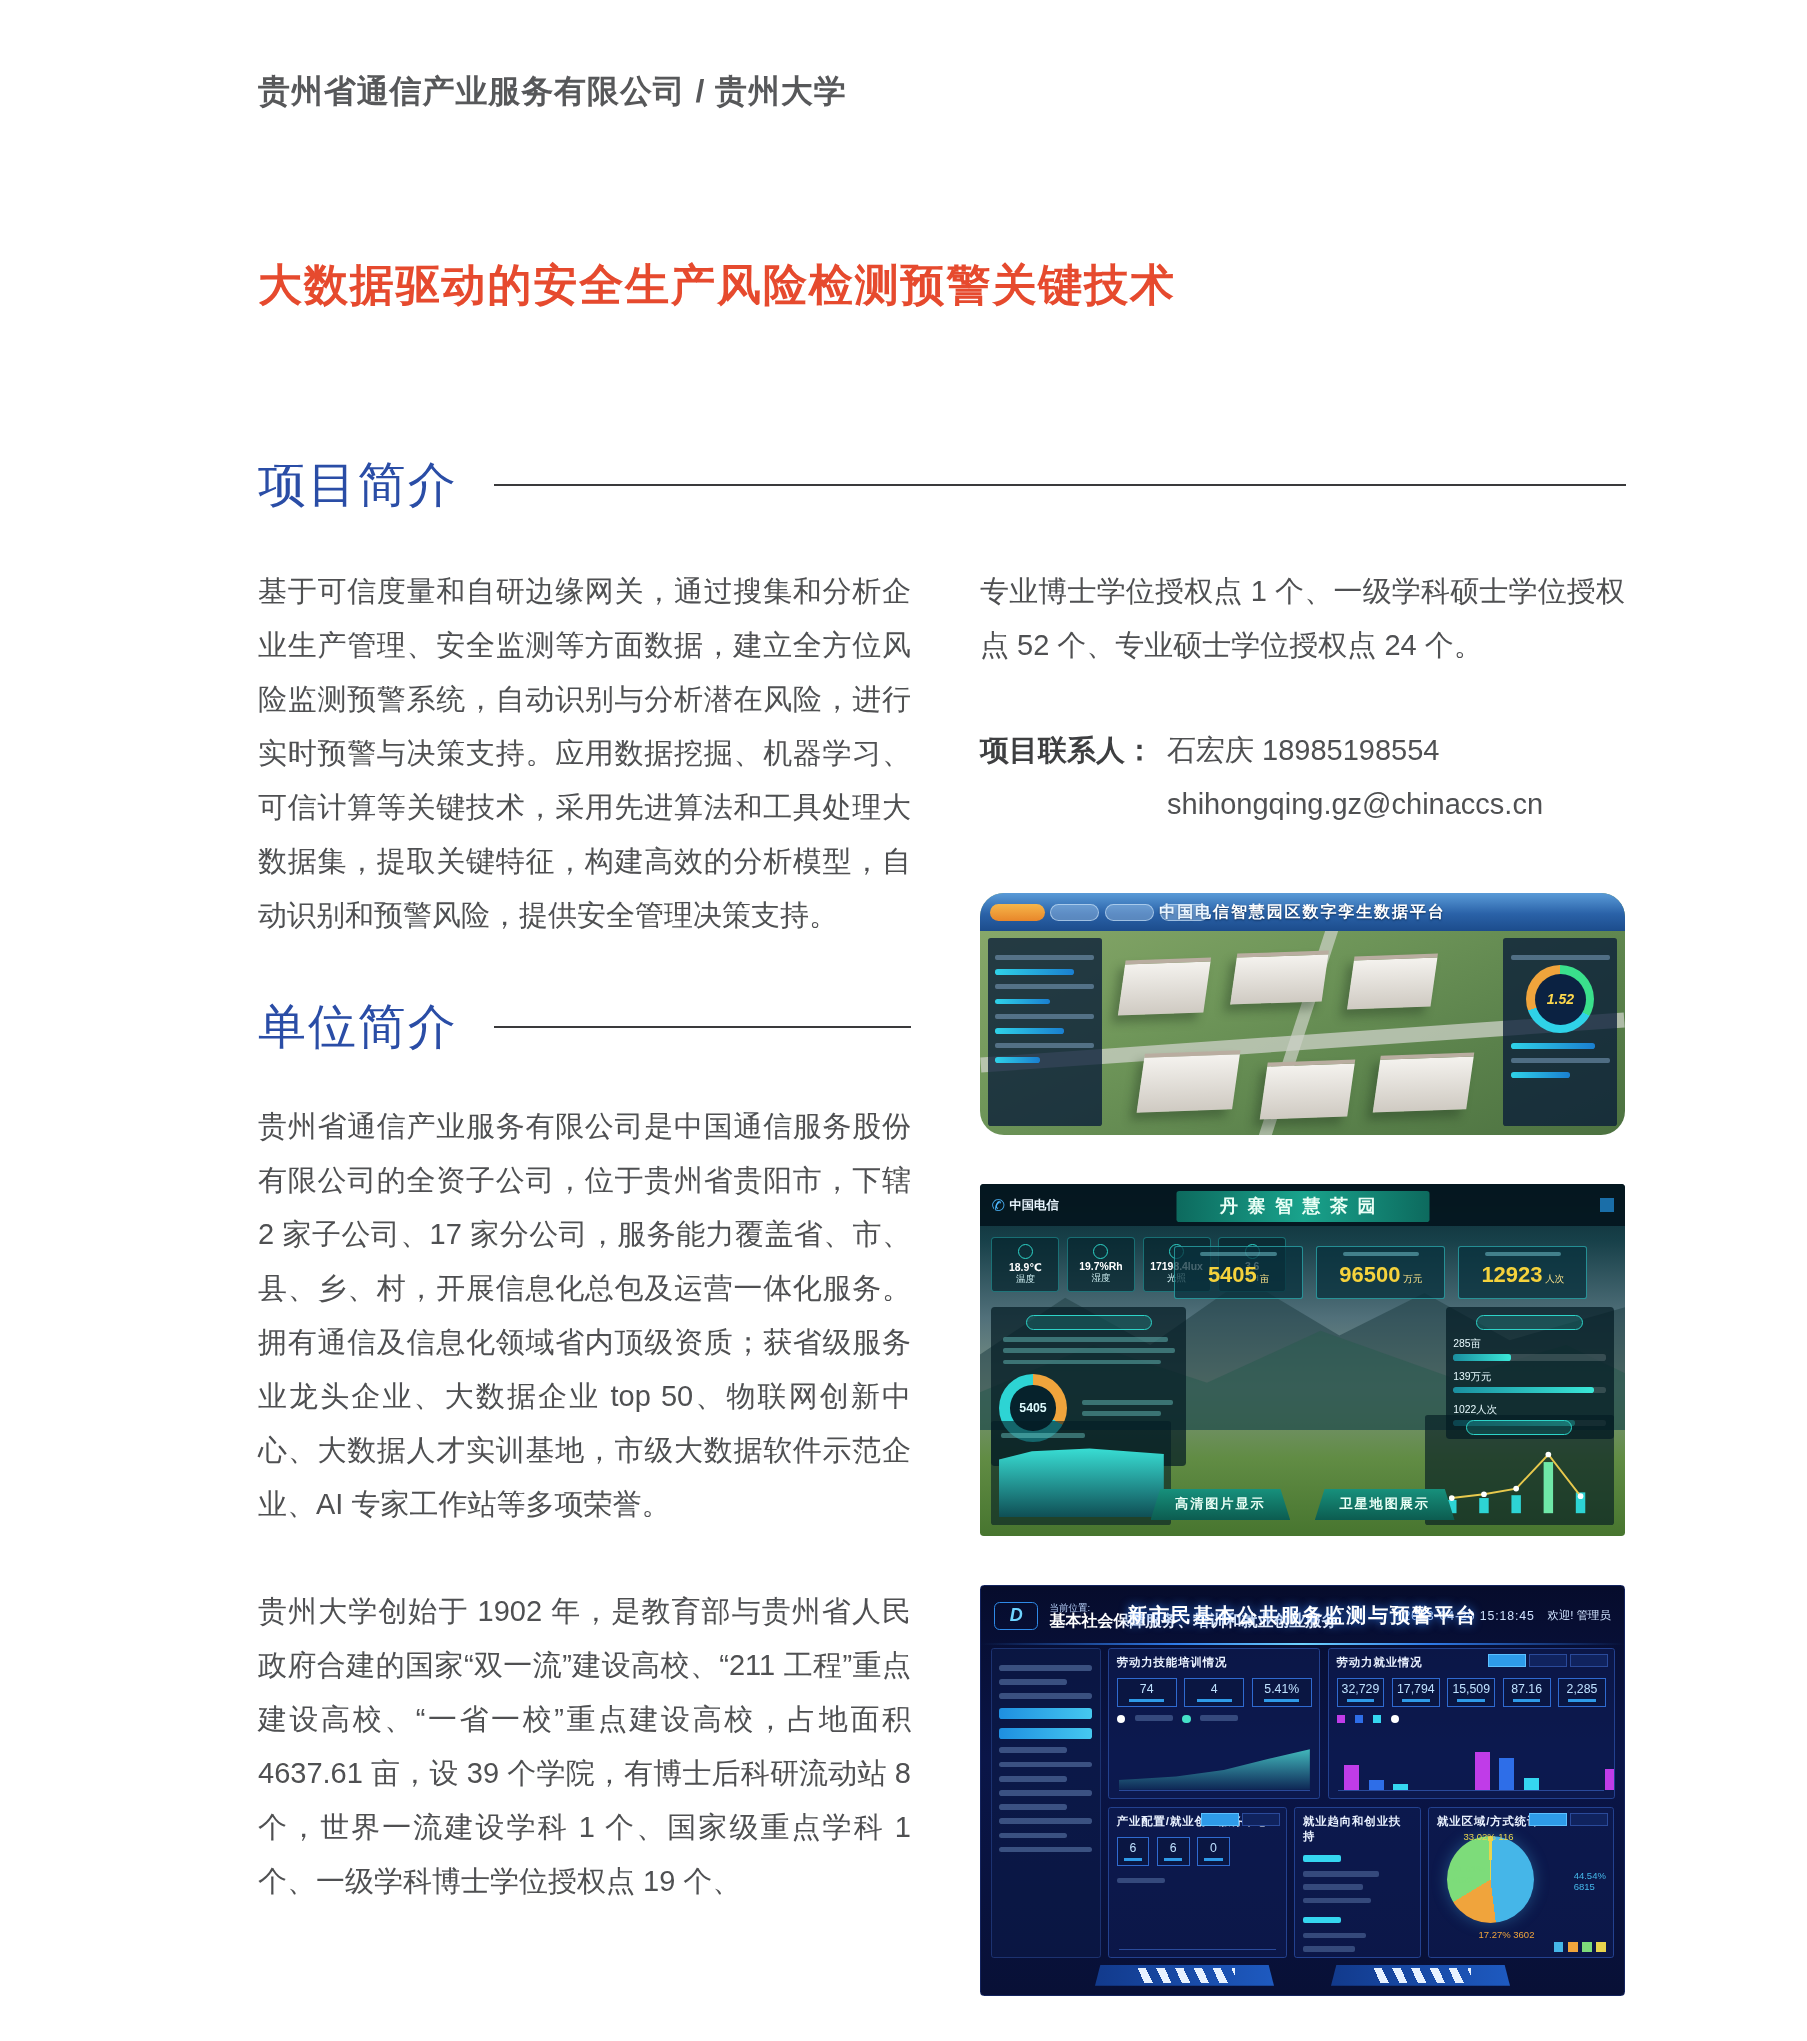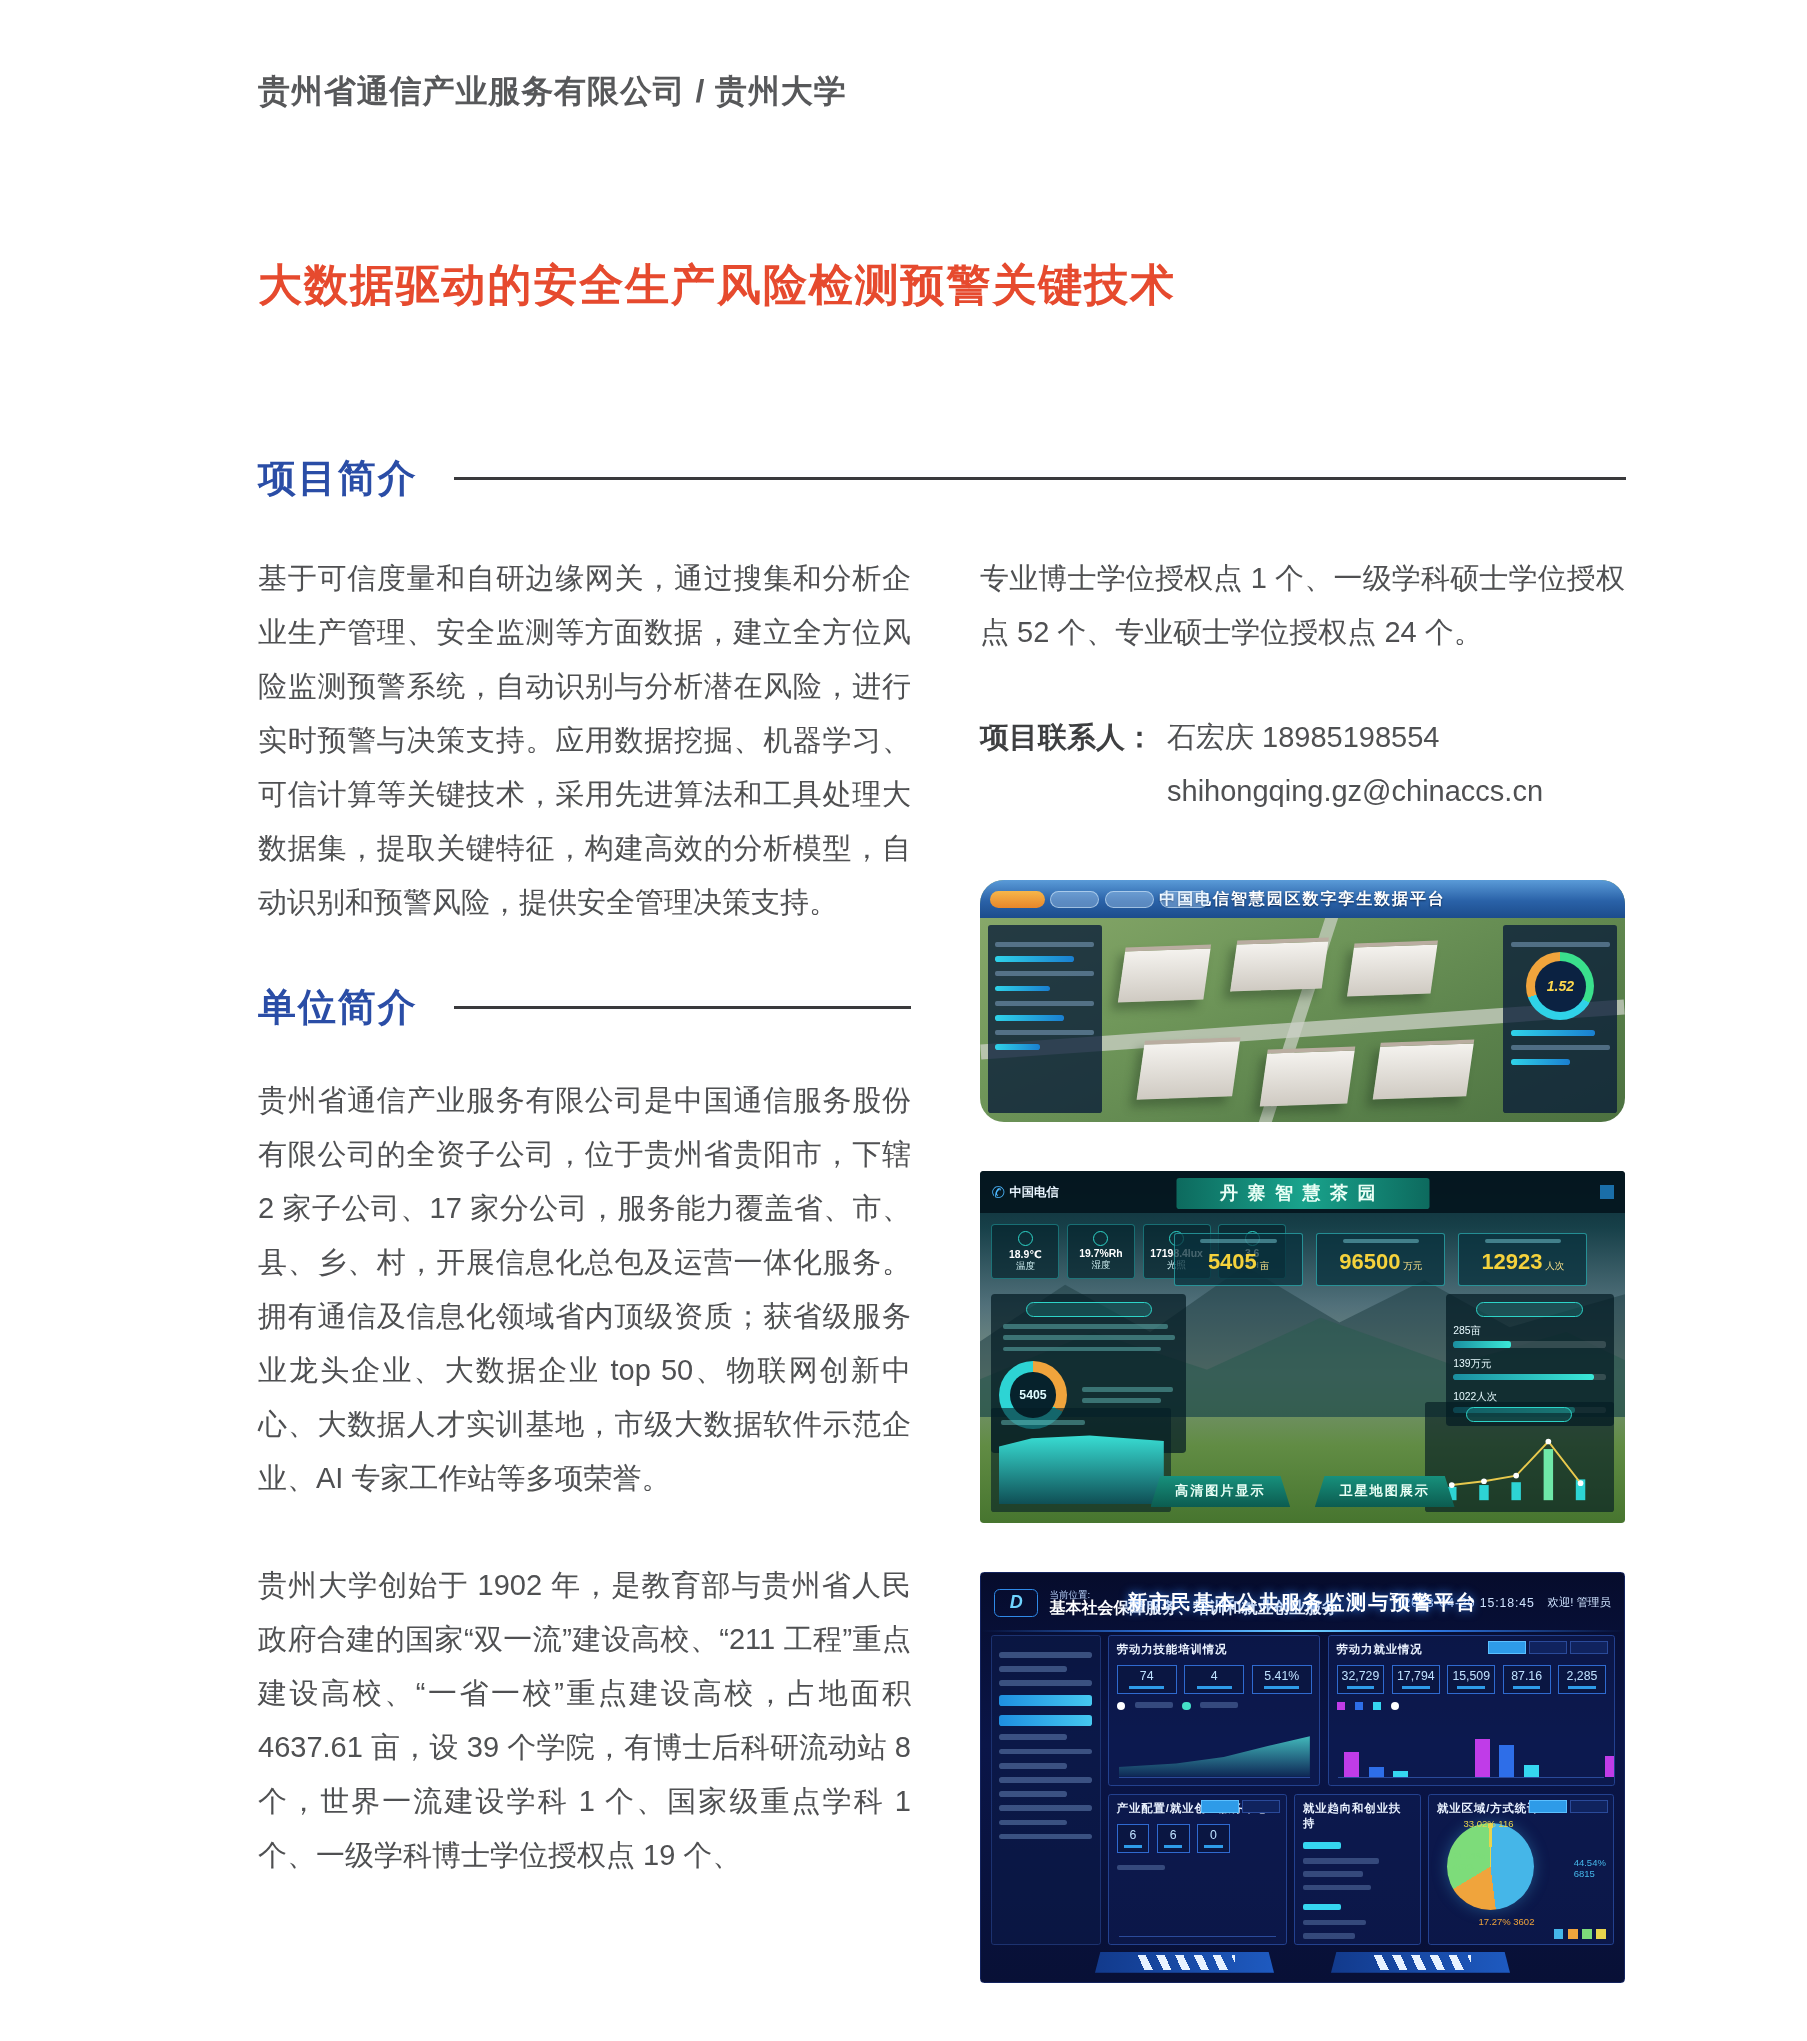--- a/index.html
+++ b/index.html
@@ -5,21 +5,21 @@
   * { margin:0; padding:0; box-sizing:border-box; }
   body { background:#ffffff; font-family:"Liberation Sans","DejaVu Sans",sans-serif; }
   .page { position:relative; width:1808px; height:2041px; background:#ffffff; overflow:hidden; margin:0 auto; }
   .content { padding:70px 182px 0 258px; }
 
   .doc-header { font-size:32px; font-weight:700; color:#57585a; letter-spacing:0.9px; }
   .doc-title { margin-top:142px; font-size:44px; font-weight:700; color:#e64a2e; letter-spacing:1.9px; }
 
   .section-row { display:flex; align-items:center; gap:36px; }
   .section-row.project { margin-top:138px; }
-  .section-heading { font-size:38px; font-weight:700; color:#2a4da6; letter-spacing:1.9px; white-space:nowrap; }
+  .section-heading { font-size:48px; font-weight:400; color:#2a4da6; letter-spacing:1.9px; white-space:nowrap; }
   .section-rule { flex:1; height:2.8px; background:#3a3a3c; }
 
   .columns { display:grid; grid-template-columns:653px 645px; column-gap:69px; margin-top:47px; }
 
   .body-text { font-size:29px; line-height:54px; color:#4f5052; text-align:justify; }
   .para { margin-bottom:53px; }
 
   .unit-row { display:flex; align-items:center; gap:36px; margin:7.6px 0 40px 0; }
 
   .contact { display:grid; grid-template-columns:187px 1fr; font-size:29px; line-height:54px; margin-top:51px; }

